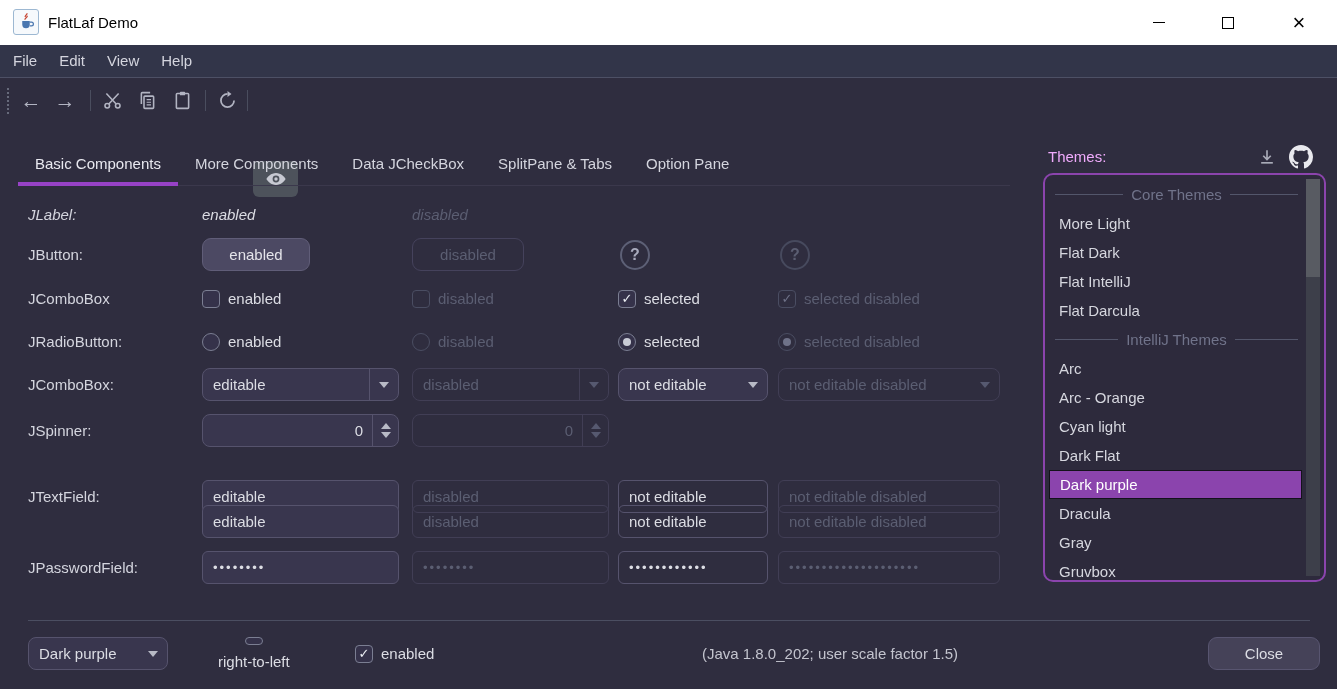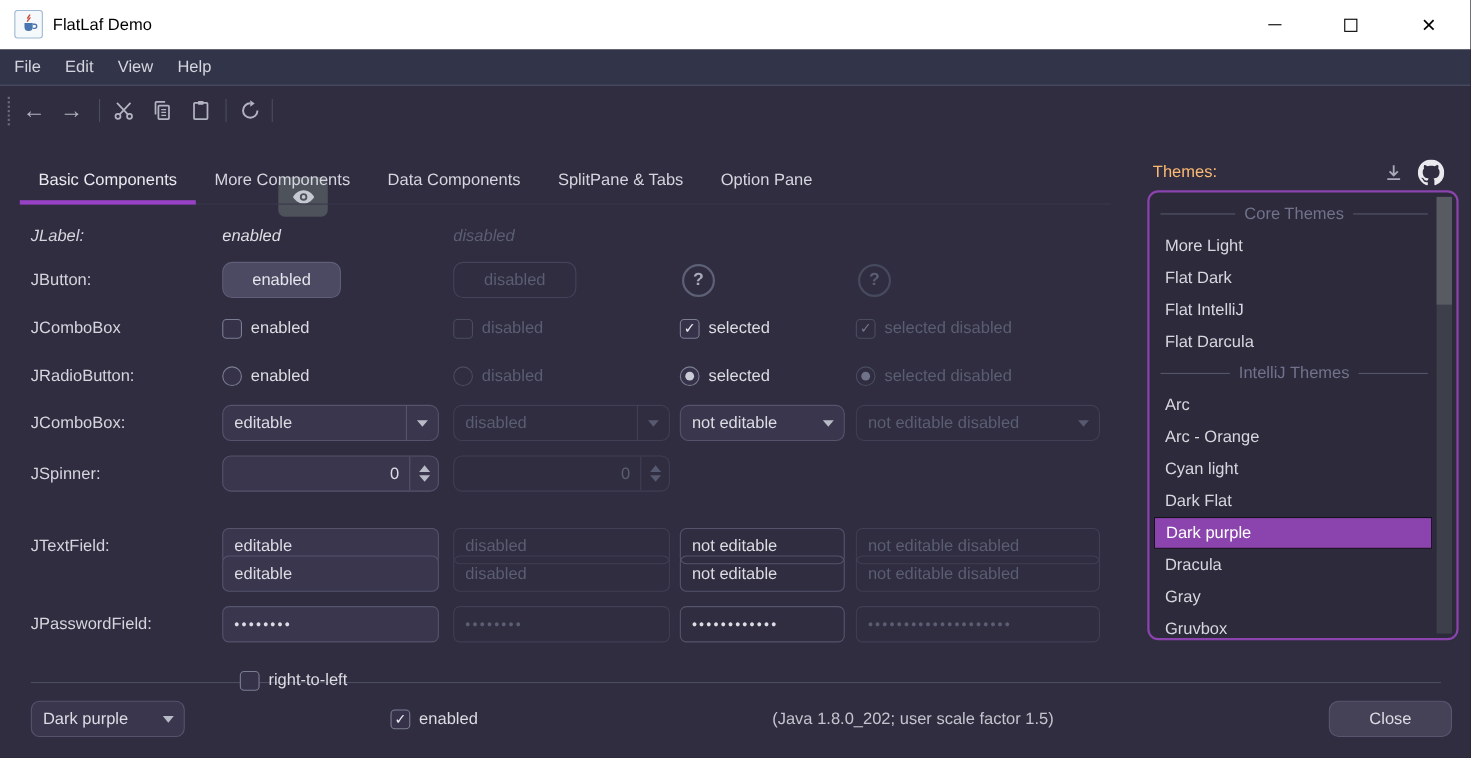--- a/index.html
+++ b/index.html
@@ -87,21 +87,21 @@
   .spinner { padding:0; border-radius:8px; }
   .spinner .val { flex:1; text-align:right; padding-right:9px; }
   .spinner .arrows { width:26px; align-self:stretch; border-left:1px solid #56536d; display:flex; flex-direction:column; align-items:center; justify-content:center; gap:3px; }
   .spinner.dim .arrows { border-left-color:#413e55; }
   .tri-up-s { width:0; height:0; border-left:5px solid transparent; border-right:5px solid transparent; border-bottom:6px solid #b8bac6; }
   .tri-dn-s { width:0; height:0; border-left:5px solid transparent; border-right:5px solid transparent; border-top:6px solid #b8bac6; }
   .spinner.dim .tri-up-s { border-bottom-color:#565970; }
   .spinner.dim .tri-dn-s { border-top-color:#565970; }
 
   
-  .themes-label { position:absolute; left:1048px; top:145px; height:24px; line-height:24px; color:#fdba74; }
+  .themes-label { position:absolute; left:1048px; top:145px; height:24px; line-height:24px; color:#f0abfc; }
   .hdr-icon { position:absolute; top:144px; width:26px; height:26px; background:transparent; border:none; display:flex; align-items:center; justify-content:center; }
   .dl-icon { left:1254px; }
   .gh-icon { left:1288px; }
   .theme-panel { position:absolute; left:1043px; top:173px; width:283px; height:409px;
                  border:2px solid #8b44ad; border-radius:10px; background:#2d2a3c; padding:5px 4px; }
   .theme-scroll { position:absolute; right:4px; top:4px; bottom:4px; width:14px; background:#3d3f4a; border-radius:0; }
   .theme-thumb { position:absolute; left:0; top:0; width:14px; height:98px; background:#585b62; }
   .t-item { height:29px; line-height:29px; padding-left:10px; margin-right:18px; color:#d6d7df; cursor:default; white-space:nowrap; overflow:hidden; }
   .t-item.selected { background:#8b44ad; border:1px solid #14121c; color:#ffffff; line-height:27px; }
   .t-header { height:29px; margin-right:18px; display:flex; align-items:center; gap:8px; color:#70738a; padding:0 4px 0 6px; }
@@ -190,21 +190,21 @@
         <circle cx="12" cy="12" r="3.4" fill="#4d525b"></circle>
         <circle cx="12" cy="12" r="1.7" fill="#c7c9d2"></circle>
       </svg>
     </button>
   </div>
 
   <div class="tabs-baseline"></div>
   <div class="tabs">
     <div class="tab selected">Basic Components</div>
     <div class="tab">More Components</div>
-    <div class="tab">Data Components</div>
+    <div class="tab">Data JCheckBox</div>
     <div class="tab">SplitPane &amp; Tabs</div>
     <div class="tab">Option Pane</div>
   </div>
 
   <div class="row" style="top:198px;font-style:italic;">
     <div class="rlabel">JLabel:</div>
     <div class="plain c1">enabled</div>
     <div class="plain c2 dim">disabled</div>
   </div>
 
@@ -368,21 +368,21 @@
 
   <div class="bottom-sep"></div>
 
   <div class="field combo" style="left:28px; top:637px; width:140px;">
     <span class="val">Dark purple</span>
     <span class="arrow-box">
         <span class="tri-down"></span>
       </span>
   </div>
 
-  <div class="cb" style="left:218px; top:602px;">
+  <div class="cb" style="left:218px; top:637px;flex-direction:column;">
     <span class="cbbox"></span>
     <span>right-to-left</span>
   </div>
 
   <div class="cb" style="left:355px; top:637px;">
     <span class="cbbox checked"></span>
     <span>enabled</span>
   </div>
 
   <div class="status">(Java 1.8.0_202;  user scale factor 1.5)</div>

